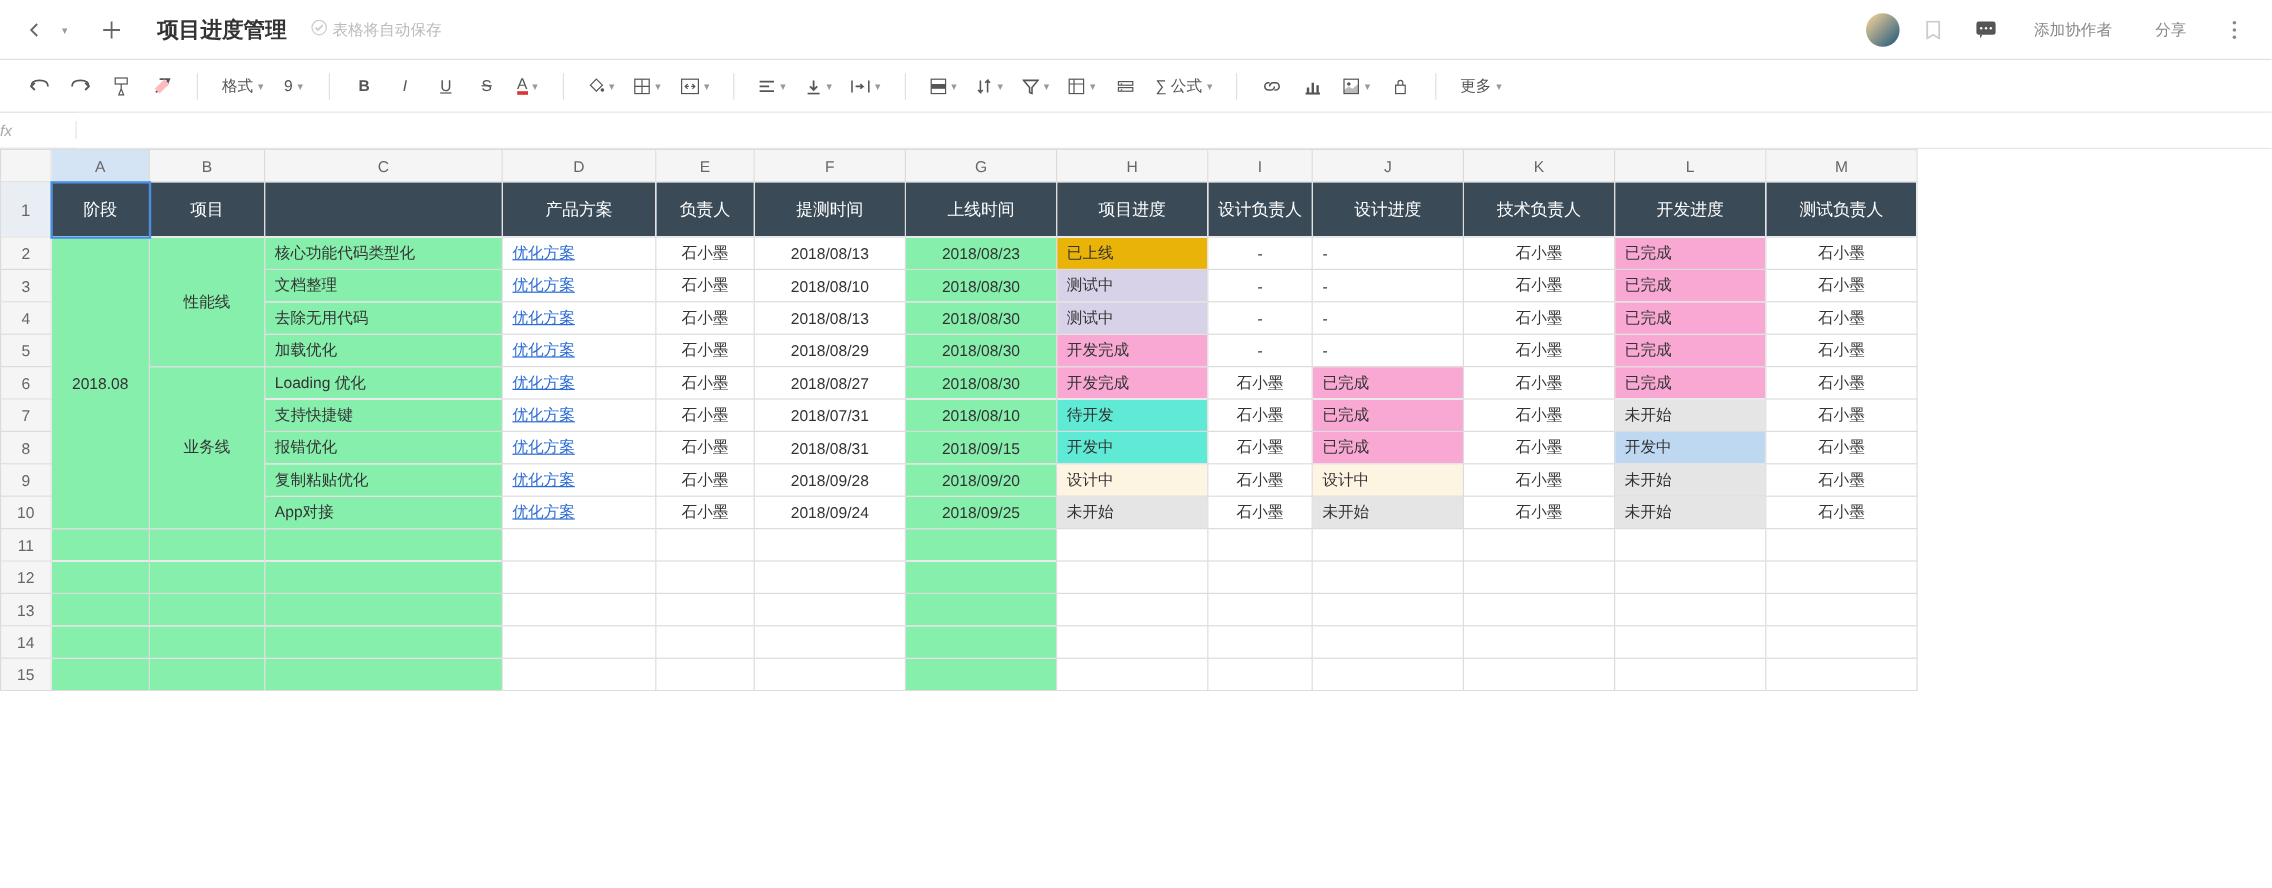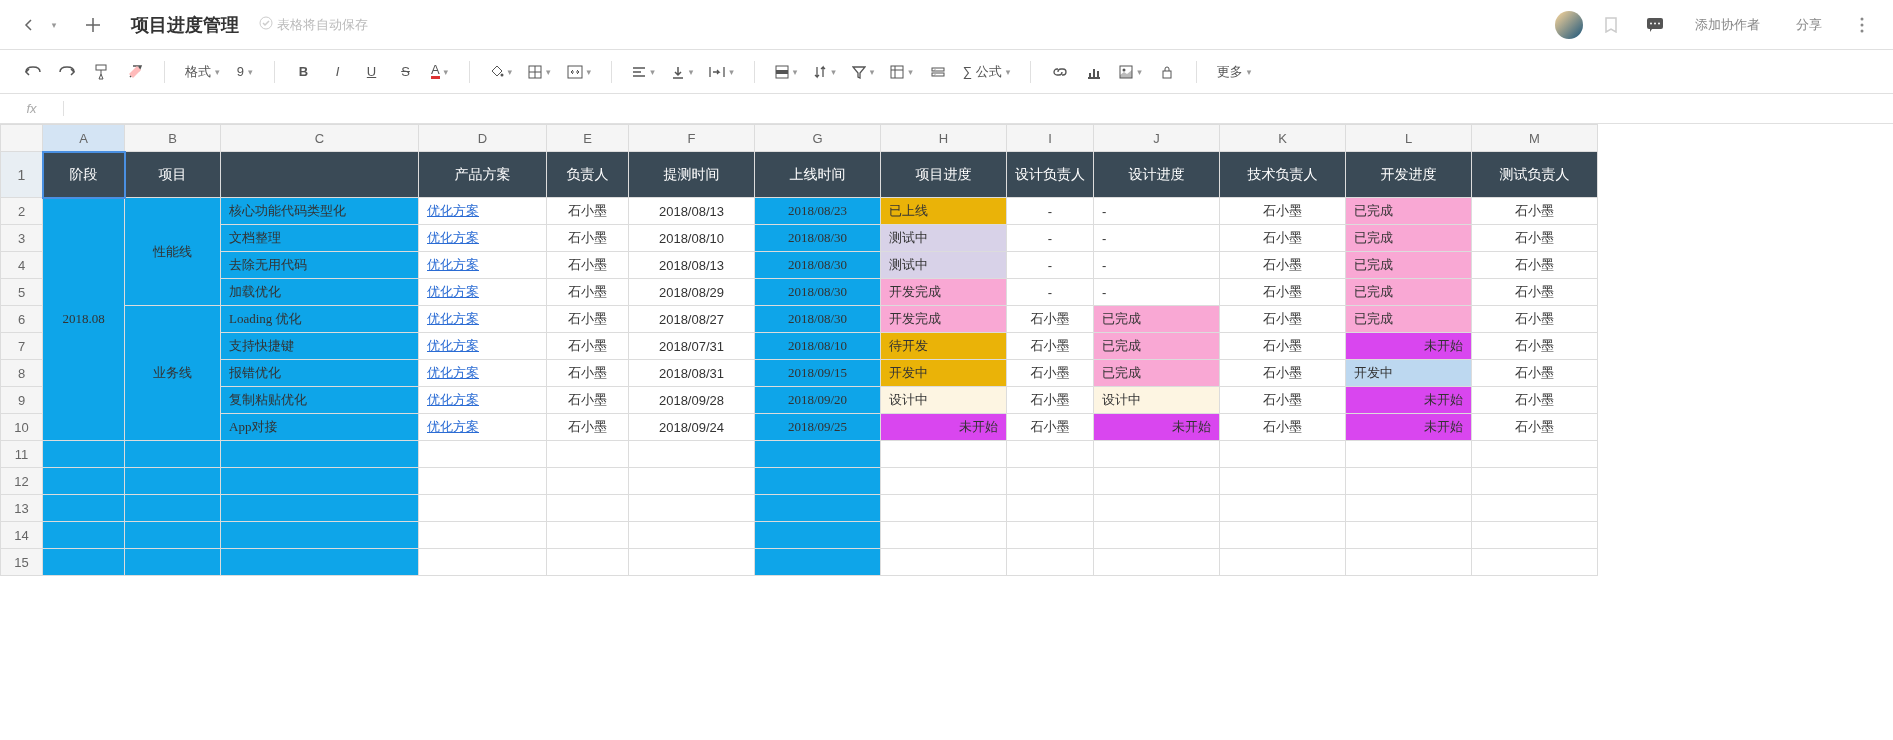--- a/index.html
+++ b/index.html
@@ -15,21 +15,21 @@
 .header .avatar { width: 28px; height: 28px; border-radius: 50%; background: linear-gradient(135deg,#ffd89b,#19547b); }
 .header .right-btn { height: 32px; padding: 0 12px; display: flex; align-items: center; color: #888; cursor: pointer; font-size: 13px; border-radius: 3px; }
 .header .icon-box { width: 32px; height: 28px; display:flex; align-items:center; justify-content:center; color:#888; cursor:pointer; }
 
 .toolbar { display: flex; align-items: center; height: 44px; padding: 0 20px; border-bottom: 1px solid #e0e0e0; gap: 8px; color:#555; }
 .toolbar .tb-btn { min-width: 26px; height: 28px; display: flex; align-items: center; justify-content: center; cursor: pointer; border-radius: 3px; padding: 0 4px; font-size: 13px; gap:2px; }
 .toolbar .sep { width: 1px; height: 22px; background: #e0e0e0; margin: 0 8px; }
 .toolbar .caret::after { content: "▾"; font-size: 9px; margin-left: 2px; color: #999; }
 
 .fx-bar { display: flex; align-items: center; height: 30px; border-bottom: 1px solid #e0e0e0; }
-.fx-bar .fx-label { width: 64px; text-align: center; font-style: italic; color: #aaa; font-size: 13px; border-right: 1px solid #e0e0e0; }
+.fx-bar .fx-label { width: 64px; font-style: italic; color: #aaa; font-size: 13px; border-right: 1px solid #e0e0e0; }
 .fx-bar .fx-input { flex: 1; border: none; outline: none; padding: 0 8px; height: 100%; font-size: 13px; }
 
 .sheet { position: relative; overflow: auto; }
 table { border-collapse: collapse; table-layout: fixed; }
 th, td { border: 1px solid #dcdcdc; height: 27px; padding: 0 8px; font-size: 13px; white-space: nowrap; overflow: hidden; text-overflow: ellipsis; }
 th.row-hdr, th.col-hdr { background: #f5f5f5; color: #666; font-weight: normal; text-align: center; }
 th.row-hdr { width: 42px; }
 .corner { width: 42px; background: #f5f5f5; }
 
 tr.dark th, tr.dark td { background: #3a4a56; color: #fff; text-align: center; height: 46px; font-size: 14px; }
@@ -46,28 +46,28 @@
 .col-I { width: 82px; }
 .col-J { width: 126px; }
 .col-K { width: 126px; }
 .col-L { width: 126px; }
 .col-M { width: 126px; }
 
 .link { color: #2b6cd4; text-decoration: underline; cursor: pointer; }
 .center { text-align: center; }
 .left { text-align: left; }
 
-.light-gray { background: #0ea5e9; font-family: Liberation Serif, serif; }
+.light-gray { background: #86efac; }
 .bg-green-dark { background: #eab308; }
 .bg-green-light { background: #f9a8d4; }
 .bg-purple { background: #d8d2e8; }
-.bg-blue-light { background: #eab308; }
+.bg-blue-light { background: #5eead4; }
 .bg-blue-mid { background: #bdd8f0; }
 .bg-cream { background: #fdf5e2; }
-.bg-gray { background: #d946ef; text-align: right; }
+.bg-gray { background: #e5e5e5; }
 
 .selected { outline: 2px solid #4a90e2; outline-offset: -1px; position: relative; }
 th.row-hdr.active, th.col-hdr.active { background: #d4e4f4; }
 
 svg { display: block; }
 .u { text-decoration: underline; }
 .strike { text-decoration: line-through; }
 .bold { font-weight: bold; }
 .italic { font-style: italic; }
 </style>

